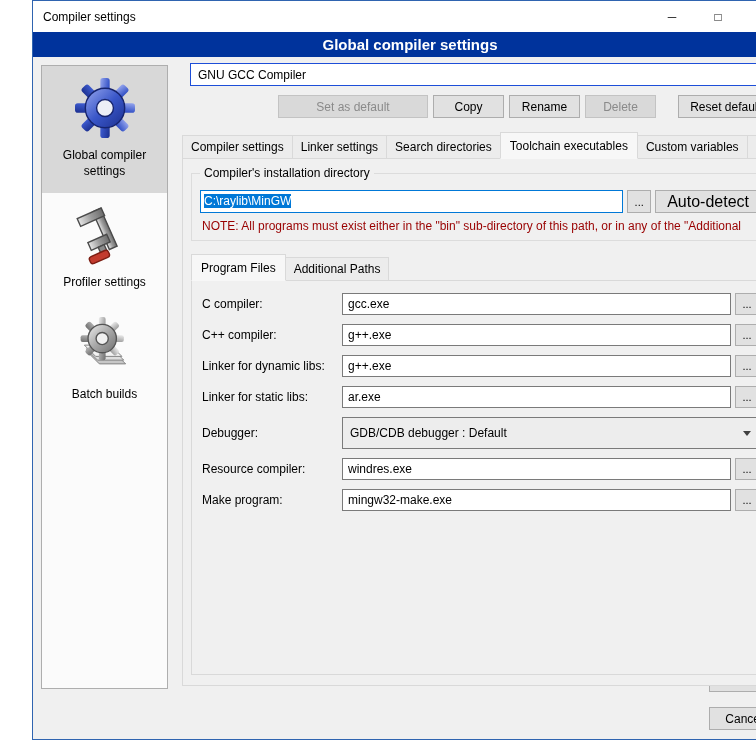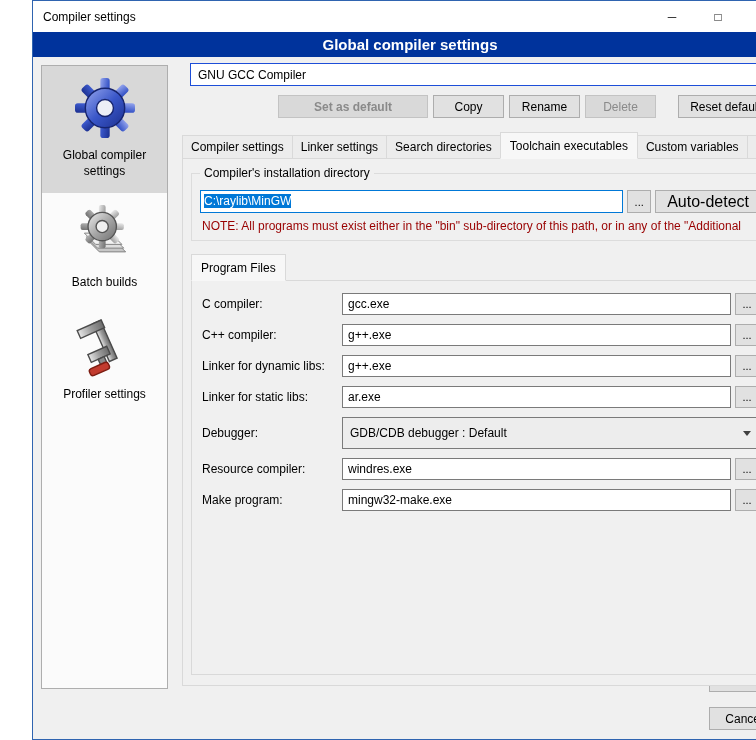--- a/index.html
+++ b/index.html
@@ -30,21 +30,21 @@
   
   .main { position: absolute; left: 149px; right: 8px; top: 6px; }
   .top-label { display: block; margin: 2px 0 4px 8px; }
 
   .combo { height: 23px; border: 1px solid #1d4ed8; background: #fff; display: flex; align-items: center; padding: 0 7px; margin-left: 8px; }
   .combo-text { flex: 1; overflow: hidden; white-space: nowrap; }
   .tri { width: 0; height: 0; border-left: 4px solid transparent; border-right: 4px solid transparent; border-top: 5px solid #404040; }
 
   .btnrow { display: flex; gap: 5px; margin: 9px 0 0 96px; }
   .btn { height: 23px; background: #e1e1e1; border: 1px solid #adadad; font-size: 12px; font-family: inherit; padding: 0 10px; color: #000; }
-  .btn.wide { width: 150px; font-weight: bold; }
+  .btn.wide { width: 150px; }
   .btn.med { width: 71px; }
   .btn.disabled { background: #d9d9d9; border-color: #c3c3c3; color: #8a8a8a; }
   .btn.reset { margin-left: auto; width: 101px; }
 
   
   .tabstrip { display: flex; align-items: flex-end; margin-top: 14px; margin-bottom: -1px; position: relative; z-index: 2; }
   .tab { padding: 4px 8px; border: 1px solid #d9d9d9; background: #ececec; white-space: nowrap; margin-right: -1px; }
   .tab.active { background: #f7f7f7; padding: 6px 9px 5px; border-bottom: 1px solid #f7f7f7; position: relative; z-index: 3; }
   .tab.clipped { flex: 1 1 auto; min-width: 0; overflow: hidden; }
   .tabscroll { display: flex; margin-left: 2px; margin-bottom: 1px; }
@@ -122,65 +122,65 @@
             <circle cx="32" cy="32" r="9" fill="#eceef6" stroke="#16246e" stroke-width="1.5"></circle>
           </svg>
         </div>
         <div class="side-label">Global compiler settings</div>
       </div>
 
       <div class="side-item">
         <div class="side-icon">
           <svg width="60" height="60" viewBox="0 0 64 64">
             <defs>
-              <linearGradient id="graygear" x1="0" y1="0" x2="1" y2="1">
-                <stop offset="0" stop-color="#ededed"></stop>
-                  <stop offset="0.5" stop-color="#a7a7a7"></stop>
-                  <stop offset="1" stop-color="#6f6f6f"></stop>
-              </linearGradient>
-            </defs>
-            <g stroke="#7d7d7d" stroke-width="1">
-              <path d="M14 38 L42 38 L54 50 L26 50 Z" fill="#c7c7c7"></path>
-              <path d="M12 34 L40 34 L52 46 L24 46 Z" fill="#dedede"></path>
-              <path d="M10 30 L38 30 L50 42 L22 42 Z" fill="#f2f2f2"></path>
-            </g>
-            <g transform="translate(6 0) scale(0.72)" fill="url(#graygear)">
-              <rect x="27" y="0" width="10" height="64" rx="3"></rect>
-              <rect x="27" y="0" width="10" height="64" rx="3" transform="rotate(45 32 32)"></rect>
-              <rect x="27" y="0" width="10" height="64" rx="3" transform="rotate(90 32 32)"></rect>
-              <rect x="27" y="0" width="10" height="64" rx="3" transform="rotate(135 32 32)"></rect>
-              <circle cx="32" cy="32" r="21" stroke="#555" stroke-width="2"></circle>
-            </g>
-            <circle cx="29" cy="23" r="6.5" fill="#f0f0f0" stroke="#555" stroke-width="1.5"></circle>
-          </svg>
-        </div>
-        <div class="side-label">Batch builds</div>
-      </div>
-
-      <div class="side-item">
-        <div class="side-icon">
-          <svg width="60" height="60" viewBox="0 0 64 64">
-            <defs>
               <linearGradient id="steel" x1="0" y1="0" x2="1" y2="0">
                 <stop offset="0" stop-color="#e7e7e7"></stop>
                   <stop offset="0.5" stop-color="#9d9d9d"></stop>
                   <stop offset="1" stop-color="#6c6c6c"></stop>
               </linearGradient>
             </defs>
             <g transform="rotate(-24 32 32)" stroke="#4a4a4a" stroke-width="1.5">
               <rect x="30" y="4" width="9" height="44" fill="url(#steel)"></rect>
               <rect x="12" y="4" width="28" height="9" fill="url(#steel)"></rect>
               <rect x="12" y="32" width="22" height="9" fill="url(#steel)"></rect>
               <rect x="20" y="41" width="7" height="8" fill="#8a8a8a"></rect>
               <rect x="6" y="47" width="22" height="8" rx="3" fill="#c23b2e" stroke="#7c1d12"></rect>
             </g>
           </svg>
         </div>
         <div class="side-label">Profiler settings</div>
       </div>
+
+      <div class="side-item">
+        <div class="side-icon">
+          <svg width="60" height="60" viewBox="0 0 64 64">
+            <defs>
+              <linearGradient id="graygear" x1="0" y1="0" x2="1" y2="1">
+                <stop offset="0" stop-color="#ededed"></stop>
+                  <stop offset="0.5" stop-color="#a7a7a7"></stop>
+                  <stop offset="1" stop-color="#6f6f6f"></stop>
+              </linearGradient>
+            </defs>
+            <g stroke="#7d7d7d" stroke-width="1">
+              <path d="M14 38 L42 38 L54 50 L26 50 Z" fill="#c7c7c7"></path>
+              <path d="M12 34 L40 34 L52 46 L24 46 Z" fill="#dedede"></path>
+              <path d="M10 30 L38 30 L50 42 L22 42 Z" fill="#f2f2f2"></path>
+            </g>
+            <g transform="translate(6 0) scale(0.72)" fill="url(#graygear)">
+              <rect x="27" y="0" width="10" height="64" rx="3"></rect>
+              <rect x="27" y="0" width="10" height="64" rx="3" transform="rotate(45 32 32)"></rect>
+              <rect x="27" y="0" width="10" height="64" rx="3" transform="rotate(90 32 32)"></rect>
+              <rect x="27" y="0" width="10" height="64" rx="3" transform="rotate(135 32 32)"></rect>
+              <circle cx="32" cy="32" r="21" stroke="#555" stroke-width="2"></circle>
+            </g>
+            <circle cx="29" cy="23" r="6.5" fill="#f0f0f0" stroke="#555" stroke-width="1.5"></circle>
+          </svg>
+        </div>
+        <div class="side-label">Batch builds</div>
+      </div>
     </div>
 
     <div class="main">
 
       <div class="combo">
         <span class="combo-text">GNU GCC Compiler</span>
         <span class="tri"></span>
       </div>
 
       <div class="btnrow">
@@ -215,20 +215,21 @@
               <span class="sel">C:\raylib\MinGW</span>
             </div>
             <button class="browse">...</button>
             <button class="autodetect">Auto-detect</button>
           </div>
           <div class="note">NOTE: All programs must exist either in the "bin" sub-directory of this path, or in any of the "Additional</div>
         </div>
 
         <div class="subtabs">
           <div class="tab active">Program Files</div>
+          <div class="tab">Additional Paths</div>
         </div>
 
         <div class="subpanel">
 
           <div class="frow">
             <label class="flabel">C compiler:</label>
             <input class="ftext" value="gcc.exe" style="">
             <button class="browse">...</button>
           </div>
 

